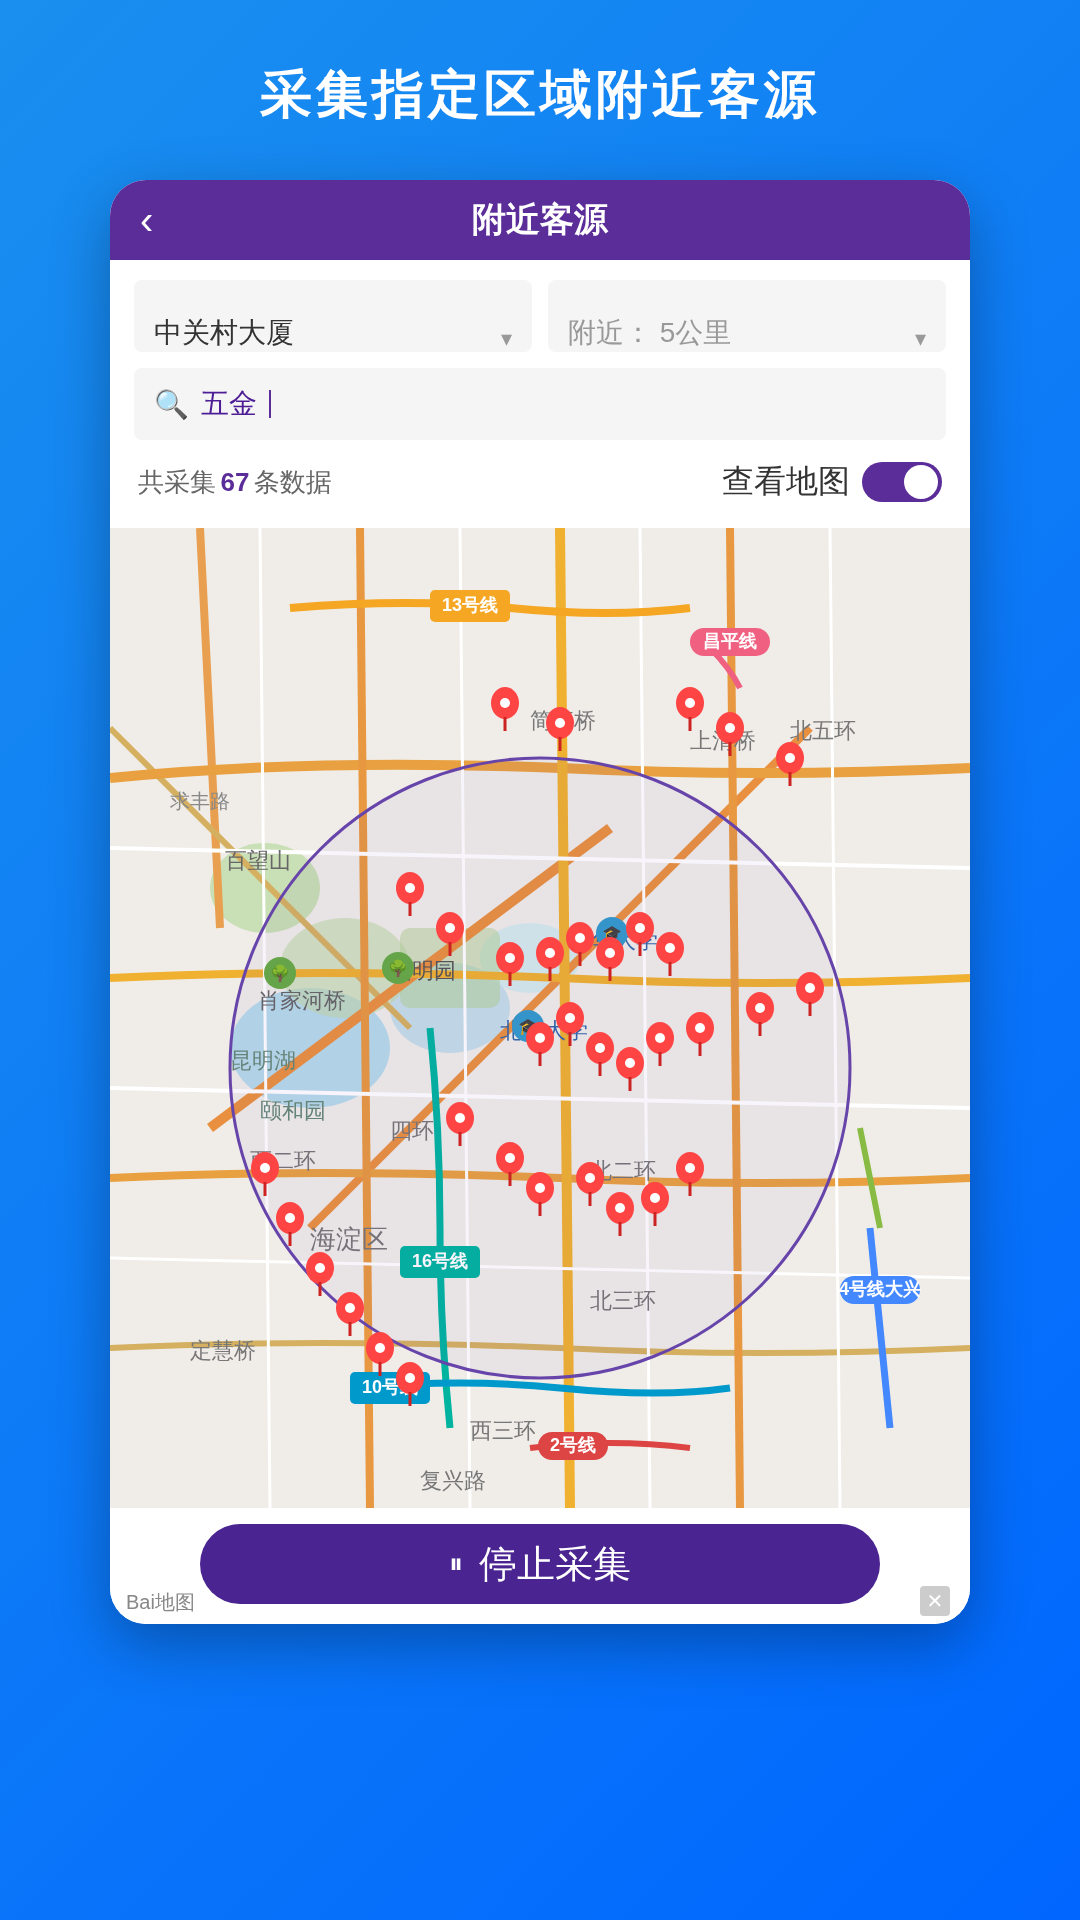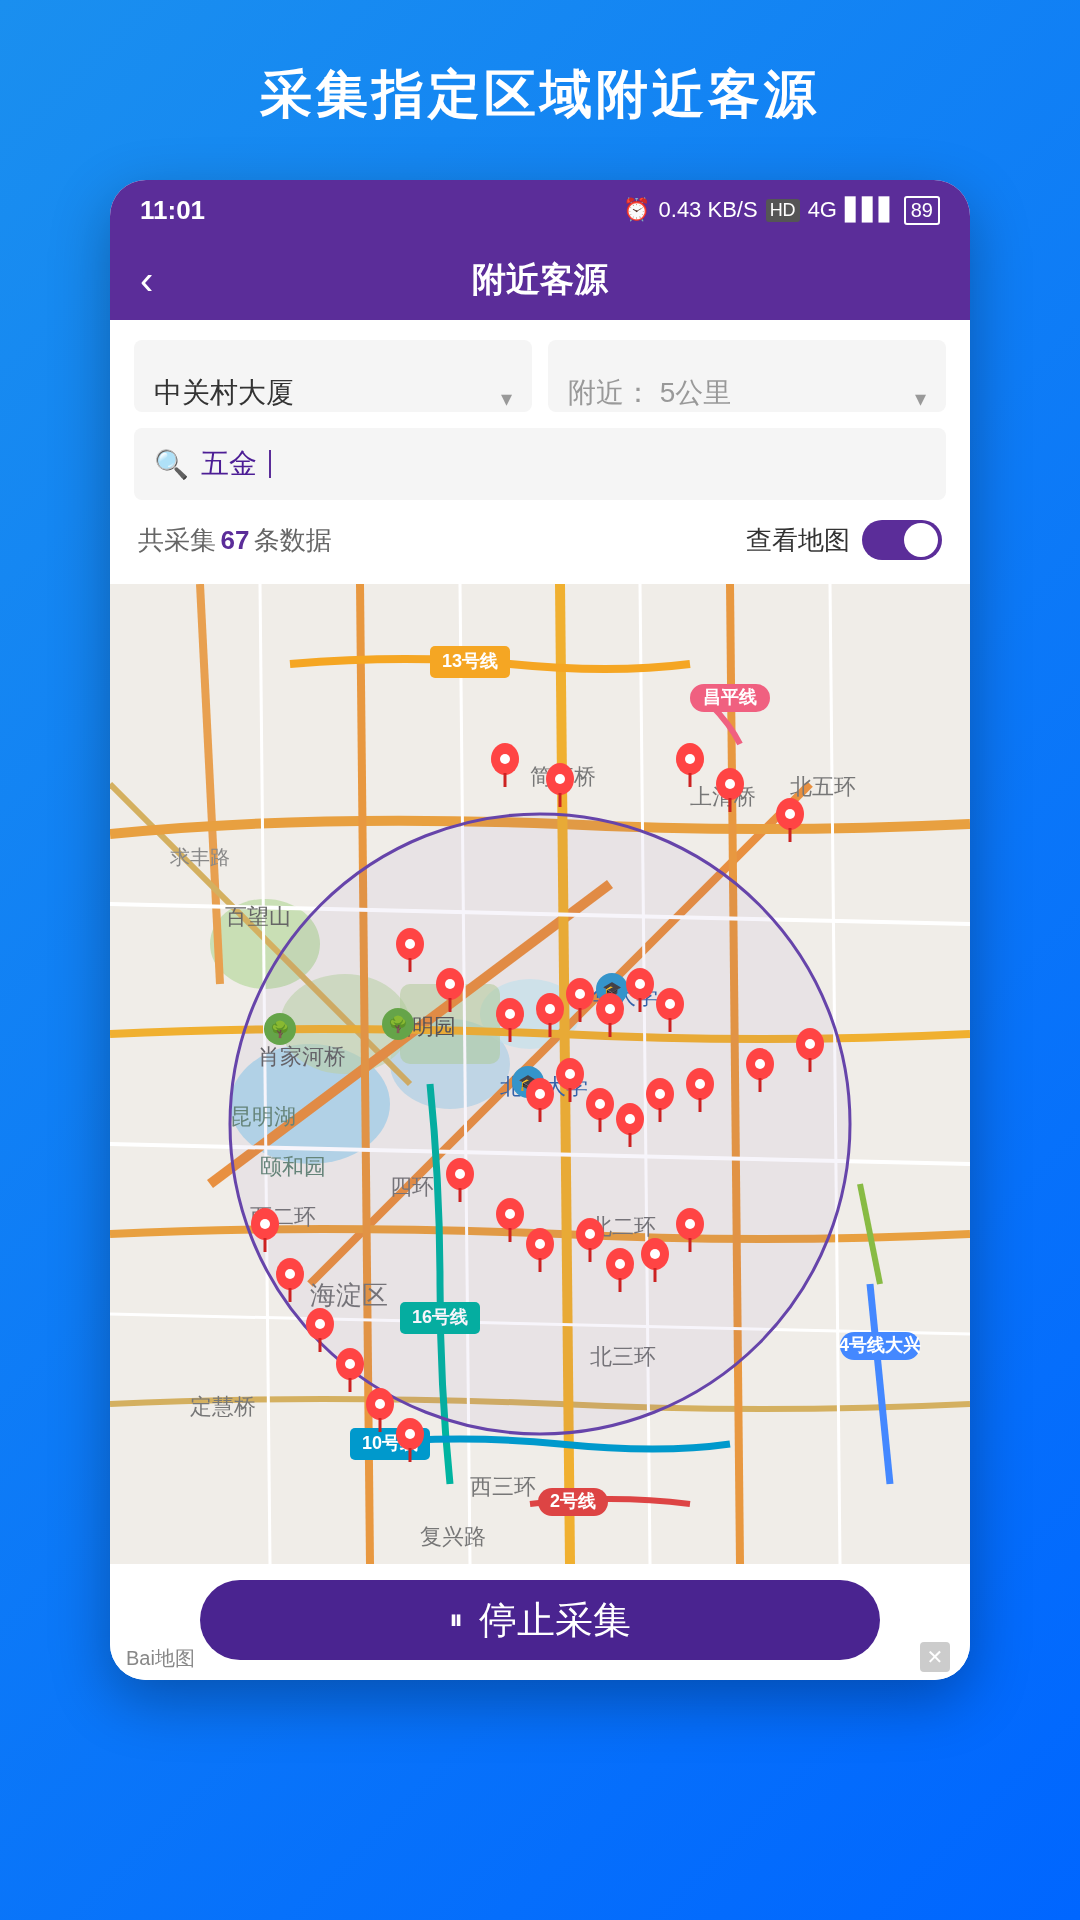--- a/index.html
+++ b/index.html
@@ -116,21 +116,21 @@
 
     .stats-row {
       display: flex;
       align-items: center;
       justify-content: space-between;
       padding: 4px 4px 8px;
     }
     .stats-text { font-size: 26px; color: #666; }
     .stats-count { color: #5b2d99; font-weight: 600; }
     .map-toggle-area { display: flex; align-items: center; gap: 12px; }
-    .map-label { font-size: 26px; color: #333; text-align: right; }
+    .map-label { font-size: 32px; color: #333; text-align: right; }
     .toggle-switch {
       width: 80px;
       height: 40px;
       background: #5b2d99;
       border-radius: 20px;
       position: relative;
       cursor: pointer;
     }
     .toggle-knob {
       width: 34px;
@@ -208,36 +208,20 @@
   </style>
 </head>
 <body>
 
 <div class="page-heading">
   <h1>采集指定区域附近客源</h1>
 </div>
 
 <div class="phone-frame">
 
-  <div class="status-bar">
-    <span class="status-time">11:01</span>
-    <div class="status-icons">
-      <span>⏰</span>
-      <span>
-        <span>0.43</span>
-        <span>KB/S</span>
-      </span>
-      <span style="background:#555;padding:1px 4px;border-radius:3px;font-size:18px;">HD</span>
-      <span>4G</span>
-      <span>▋▋▋</span>
-      <span style="border:2px solid white;border-radius:3px;padding:1px 5px;font-size:20px;">
-        <span>89</span>
-      </span>
-    </div>
-  </div>
 
   <div class="header-bar">
     <span class="back-btn">‹</span>
     <span class="header-title">附近客源</span>
   </div>
 
   <div class="controls-area">
 
     <div class="dropdown-row">
       <div class="dropdown">

